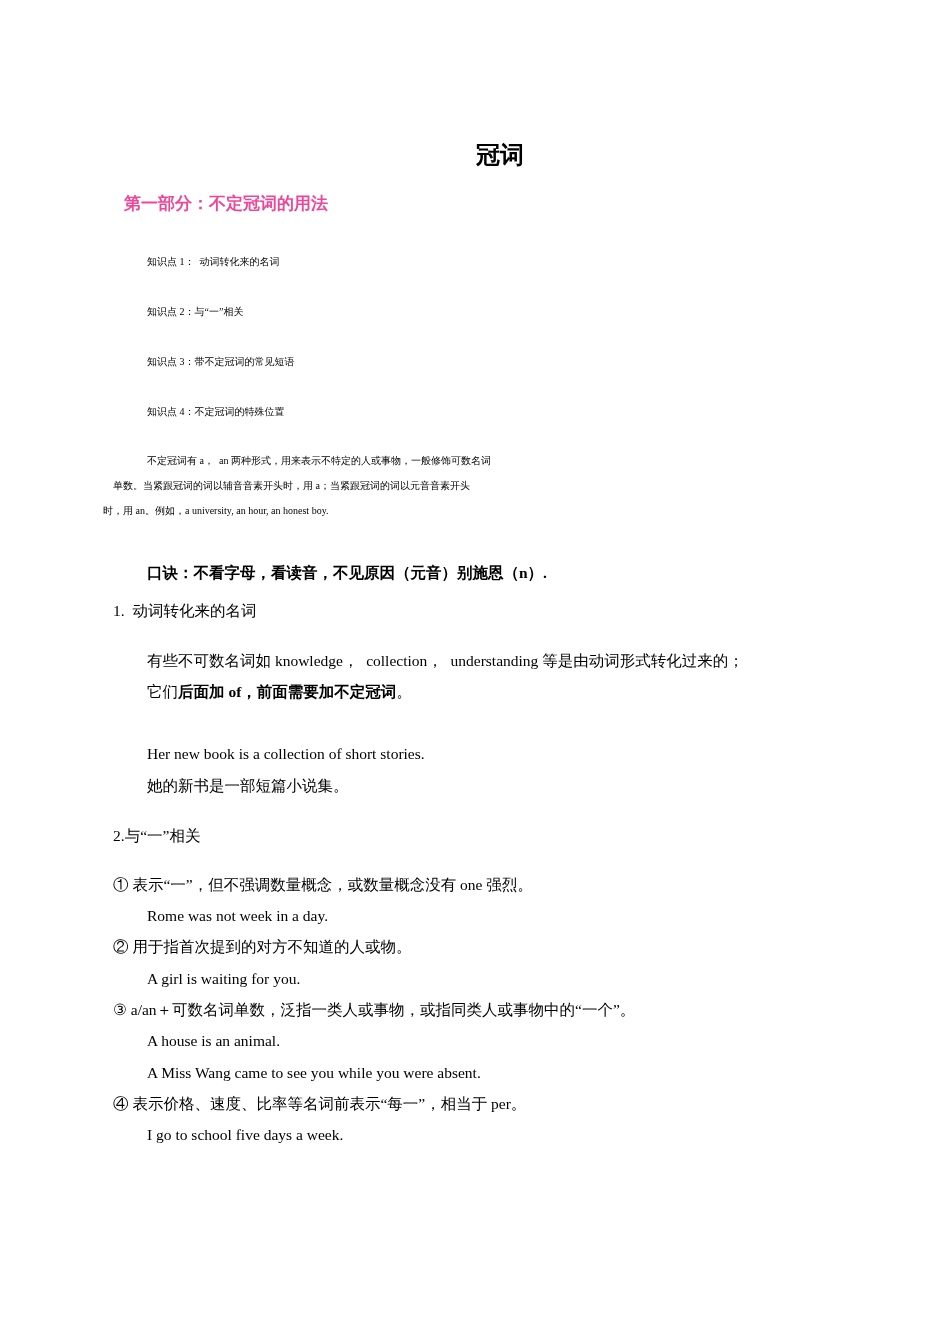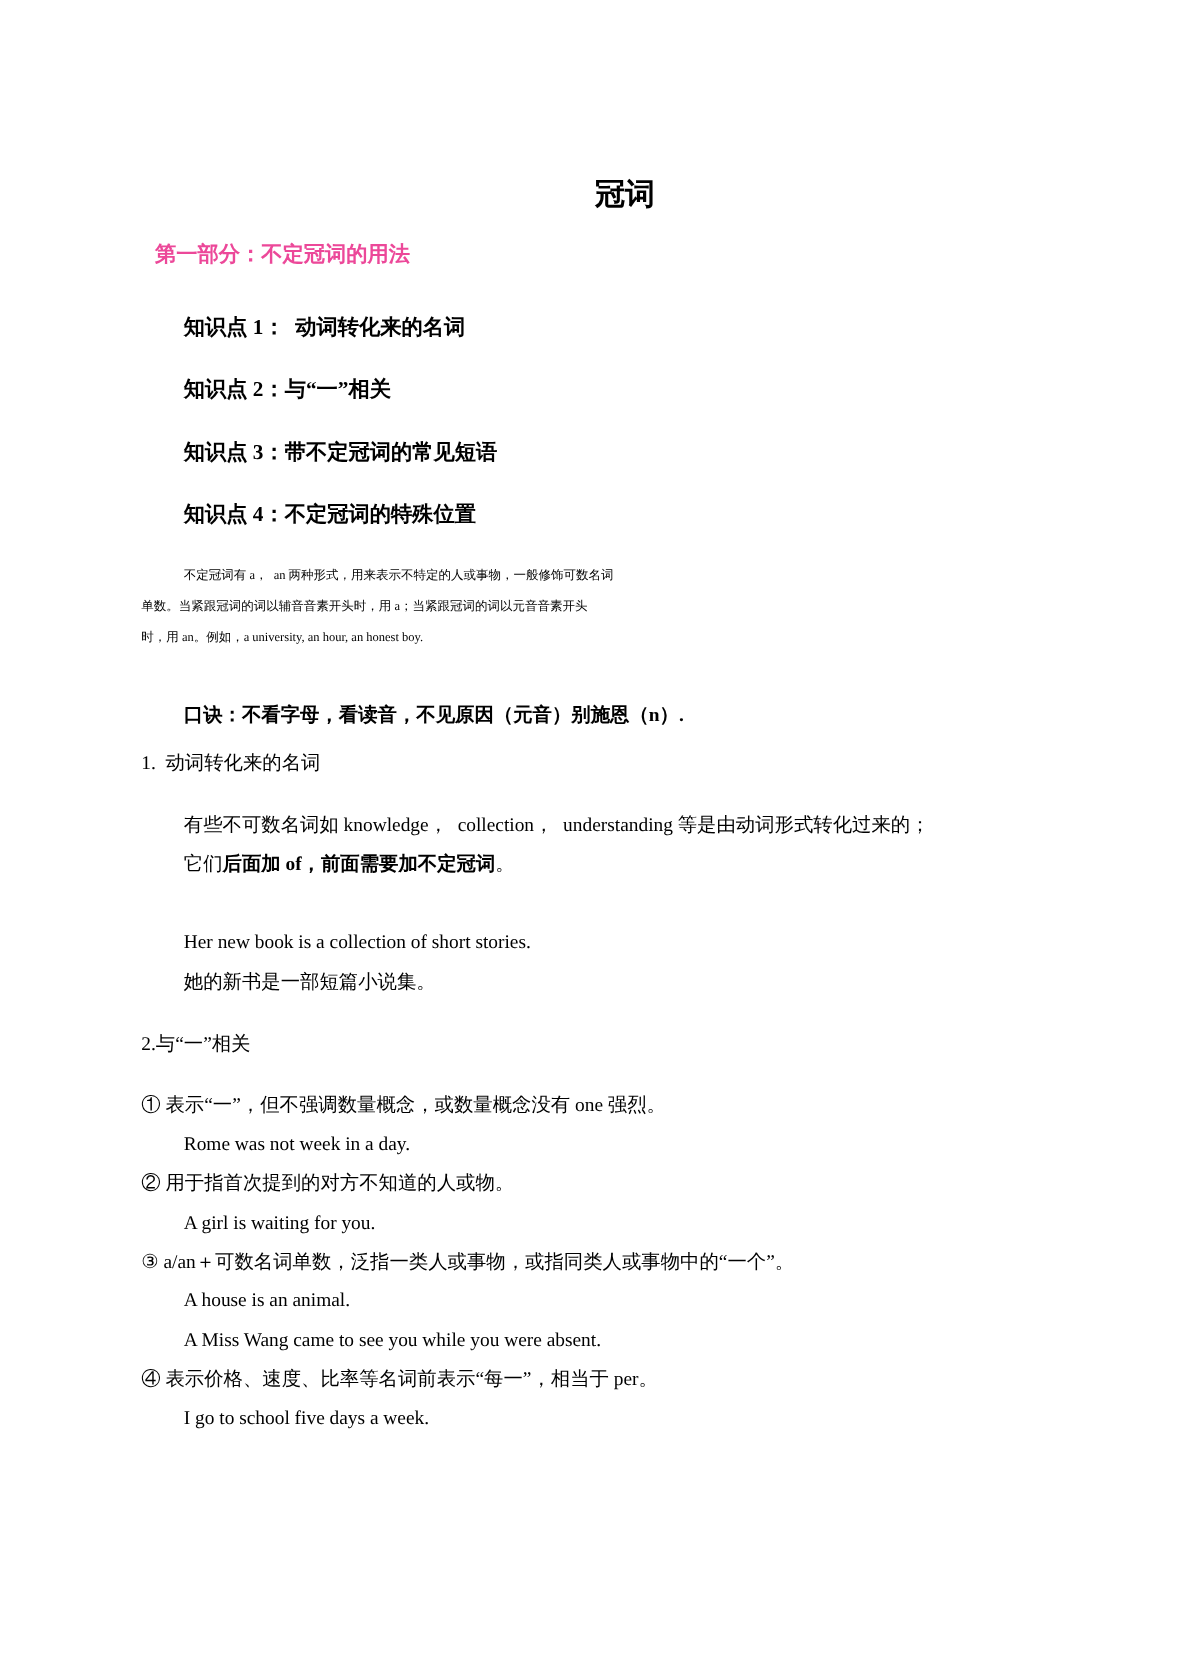--- a/index.html
+++ b/index.html
@@ -40,22 +40,22 @@
       left: 124px;
       top: 191px;
       font-family: Liberation Sans, sans-serif;
       font-weight: bold;
       font-size: 17px;
       line-height: 26px;
       color: #ec4899;
     }
     .kp {
       left: 147px;
-      font-weight: bold;
-      font-size: 17px;
+      font-weight: normal;
+      font-size: 10px;
       line-height: 22px;
     }
     .para {
       font-size: 10px;
       line-height: 25px;
       white-space: nowrap;
     }
     .bold { font-weight: bold; margin-top: 12px; }
     .section-head {
       left: 113px;
@@ -87,21 +87,21 @@
   </div>
   <div class="abs kp" style="top:351px;">
     <span>知识点 3：</span><span>带不定冠词的常见短语</span>
   </div>
   <div class="abs kp" style="top:401px;">
     <span>知识点 4：</span><span>不定冠词的特殊位置</span>
   </div>
 
   <div class="abs para" style="left:147px; top:448px; white-space:pre;">不定冠词有 a，  an 两种形式，用来表示不特定的人或事物，一般修饰可数名词</div>
   <div class="abs para" style="left:113px; top:473px;">单数。当紧跟冠词的词以辅音音素开头时，用 a；当紧跟冠词的词以元音音素开头</div>
-  <div class="abs para" style="left:113px; top:498px;">时，用 an。例如，a university, an hour, an honest boy.</div>
+  <div class="abs para" style="left:103px; top:498px;">时，用 an。例如，a university, an hour, an honest boy.</div>
 
   <div class="abs text bold" style="left:147px; top:550px;">口诀：不看字母，看读音，不见原因（元音）别施恩（n）.</div>
 
   <div class="abs section-head" style="top:600px; white-space:pre;">1.  动词转化来的名词</div>
 
   <div class="abs text indent" style="top:650px; white-space:pre;">有些不可数名词如 knowledge，  collection，  understanding 等是由动词形式转化过来的；</div>
   <div class="abs text indent" style="top:681px;">
     <span>它们</span><span class="bold">后面加 of，前面需要加不定冠词</span><span>。</span>
   </div>
 

